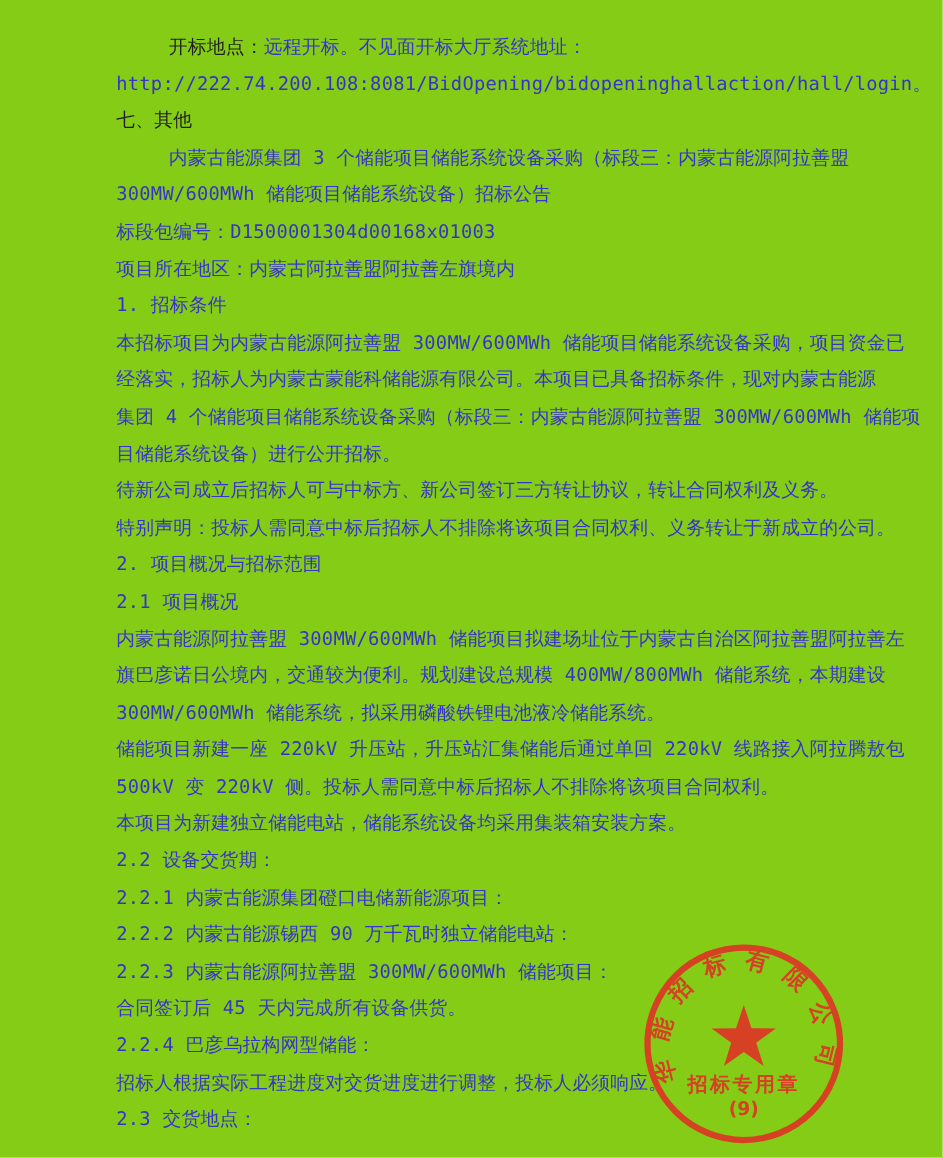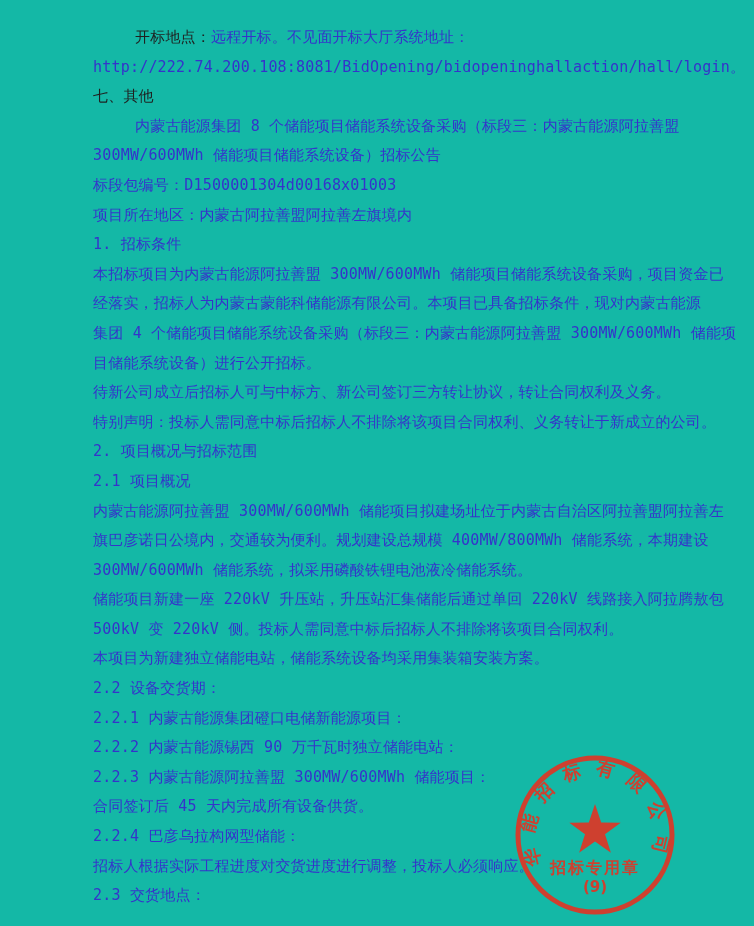--- a/index.html
+++ b/index.html
@@ -9,21 +9,21 @@
   }
   html,body{margin:0;padding:0;}
   body{
     width:754px;height:926px;
     background:#ffffff;
     font-family:"DejaVu Sans Mono","Liberation Mono",sans-serif;
     overflow:hidden;
     position:relative;
   }
   .page{
-    position:absolute;left:0;top:0;width:754px;height:926px;background:#14b8a6;
+    position:absolute;left:0;top:0;width:754px;height:926px;background:#84cc16;
   }
   .doc-body{
     position:absolute;left:93px;top:23px;width:600px;
     font-size:15px;
   }
   .doc-line{
     height:29.6px;line-height:29.6px;white-space:pre;
     letter-spacing:0.2px;
   }
   .doc-line.indent{padding-left:42px;}
@@ -38,21 +38,21 @@
 </style>
 </head>
 <body>
 
 <div class="page">
 
   <div class="doc-body">
       <div class="doc-line indent"><span class="seg black">开标地点：</span><span class="seg blue">远程开标。不见面开标大厅系统地址：</span></div>
       <div class="doc-line"><span class="seg blue">http://222.74.200.108:8081/BidOpening/bidopeninghallaction/hall/login。</span></div>
       <div class="doc-line"><span class="seg black bold">七、其他</span></div>
-      <div class="doc-line indent"><span class="seg blue">内蒙古能源集团 8 个储能项目储能系统设备采购（标段三：内蒙古能源阿拉善盟</span></div>
+      <div class="doc-line indent"><span class="seg blue">内蒙古能源集团 3 个储能项目储能系统设备采购（标段三：内蒙古能源阿拉善盟</span></div>
       <div class="doc-line"><span class="seg blue">300MW/600MWh 储能项目储能系统设备）招标公告</span></div>
       <div class="doc-line"><span class="seg blue">标段包编号：D1500001304d00168x01003</span></div>
       <div class="doc-line"><span class="seg blue">项目所在地区：内蒙古阿拉善盟阿拉善左旗境内</span></div>
       <div class="doc-line"><span class="seg blue">1. 招标条件</span></div>
       <div class="doc-line"><span class="seg blue">本招标项目为内蒙古能源阿拉善盟 300MW/600MWh 储能项目储能系统设备采购，项目资金已</span></div>
       <div class="doc-line"><span class="seg blue">经落实，招标人为内蒙古蒙能科储能源有限公司。本项目已具备招标条件，现对内蒙古能源</span></div>
       <div class="doc-line"><span class="seg blue">集团 4 个储能项目储能系统设备采购（标段三：内蒙古能源阿拉善盟 300MW/600MWh 储能项</span></div>
       <div class="doc-line"><span class="seg blue">目储能系统设备）进行公开招标。</span></div>
       <div class="doc-line"><span class="seg blue">待新公司成立后招标人可与中标方、新公司签订三方转让协议，转让合同权利及义务。</span></div>
       <div class="doc-line"><span class="seg blue bold">特别声明：</span><span class="seg blue">投标人需同意中标后招标人不排除将该项目合同权利、义务转让于新成立的公司。</span></div>

